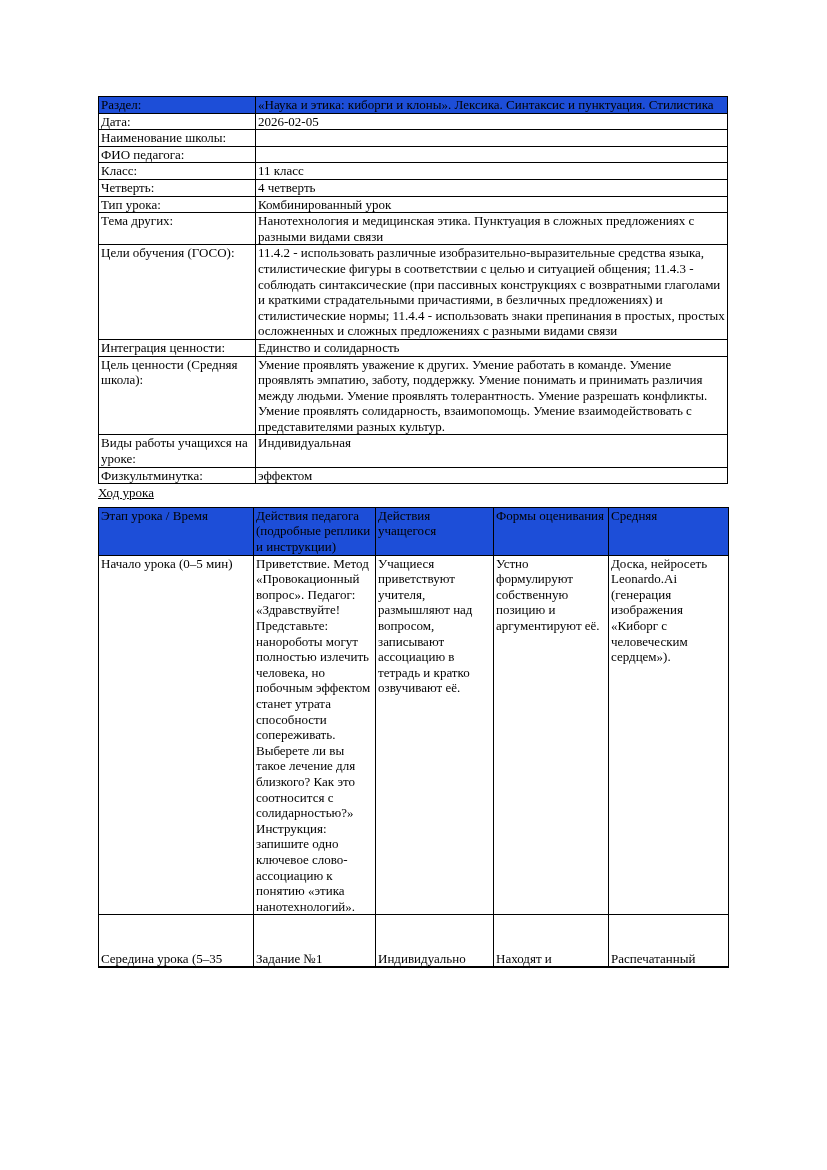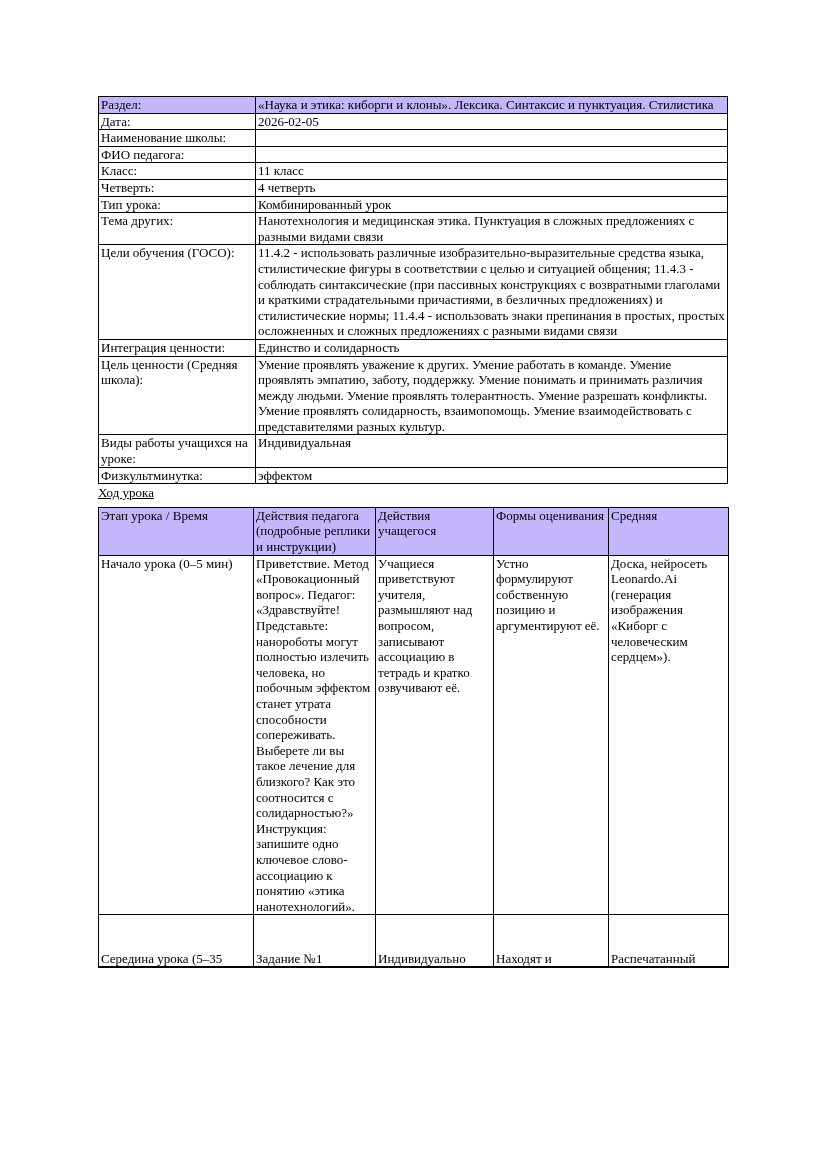--- a/index.html
+++ b/index.html
@@ -33,21 +33,21 @@
     table-layout: fixed;
     width: 630px;
   }
   td {
     border: 1px solid #000000;
     padding: 0 2px;
     vertical-align: top;
     overflow-wrap: break-word;
   }
   tr.shaded td {
-    background: #c4b5fd;
+    background: #1d4ed8;
   }
   .section-heading {
     margin: 1px 0 6px 0;
     text-decoration: underline;
   }
   .info-table col.c-label { width: 157px; }
   .flow-table col.c-stage      { width: 155px; }
   .flow-table col.c-teacher    { width: 122px; }
   .flow-table col.c-student    { width: 118px; }
   .flow-table col.c-assessment { width: 115px; }

